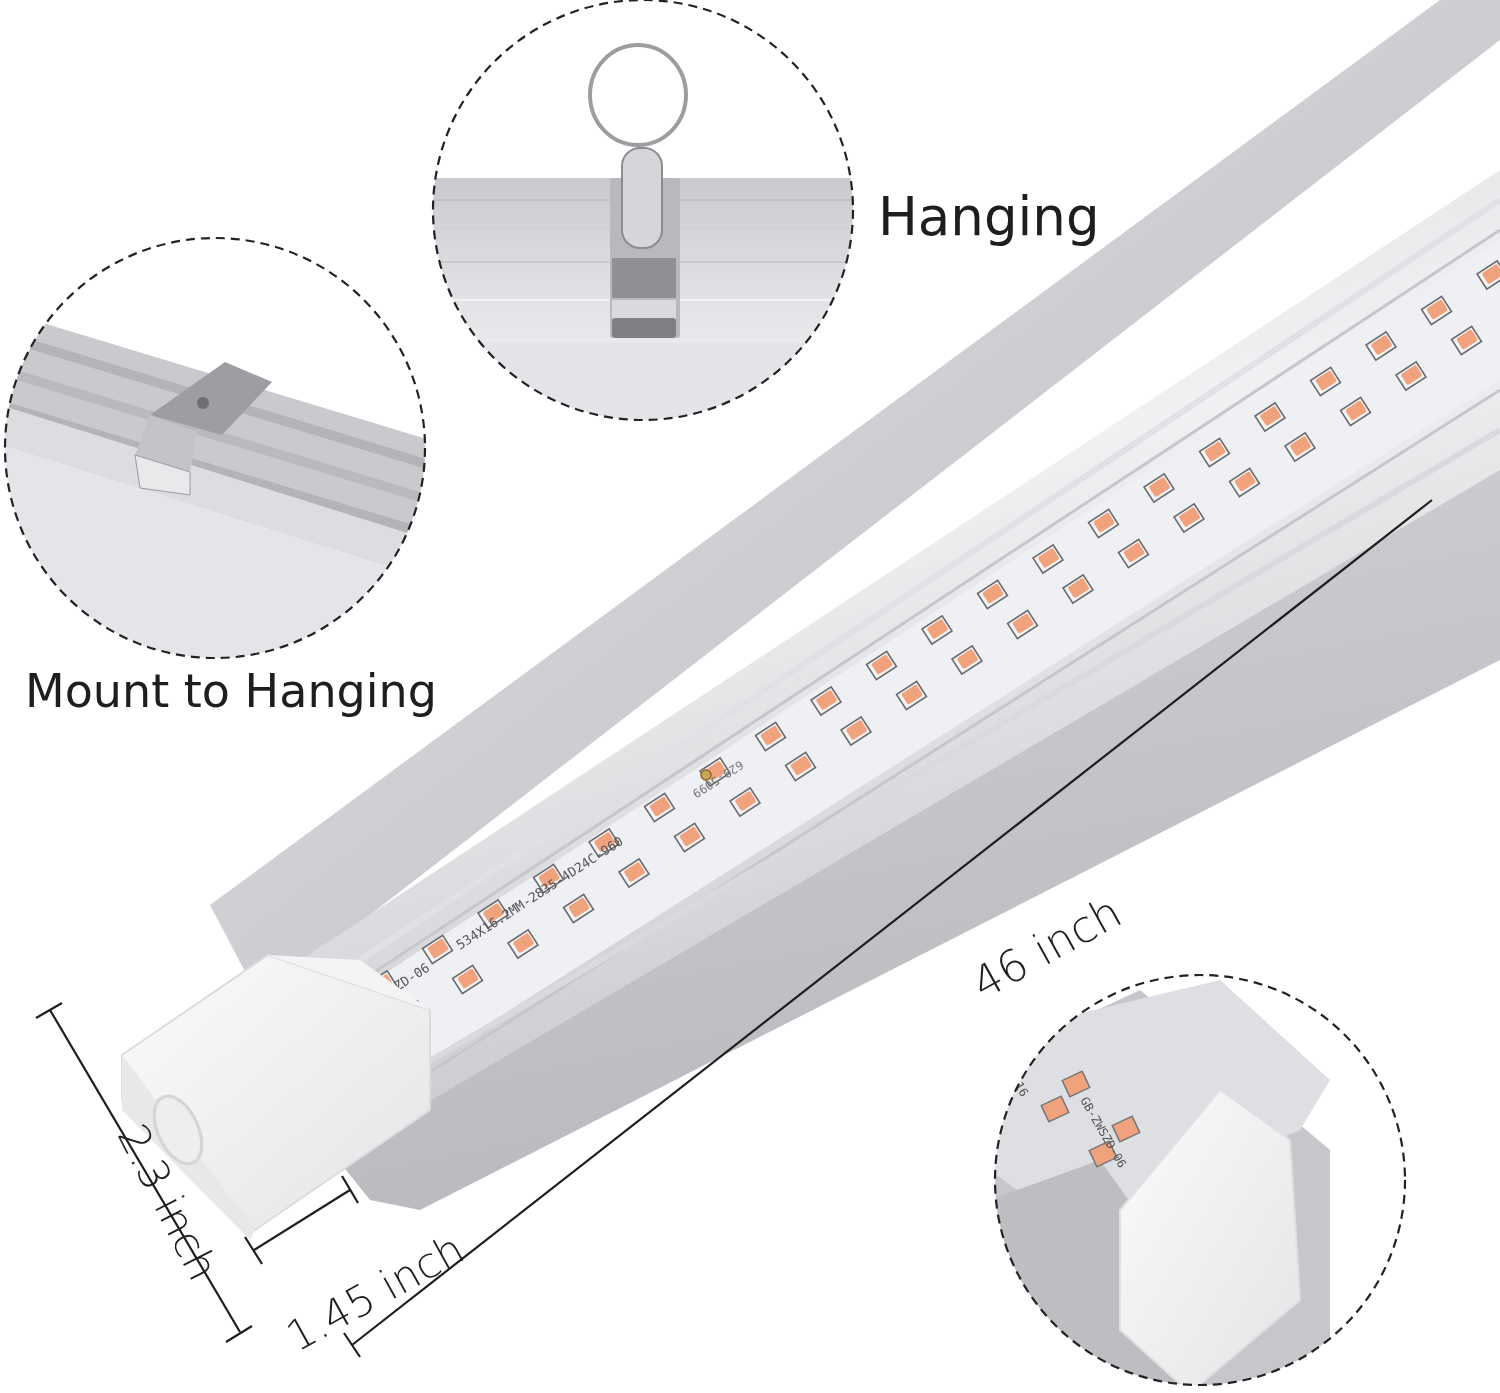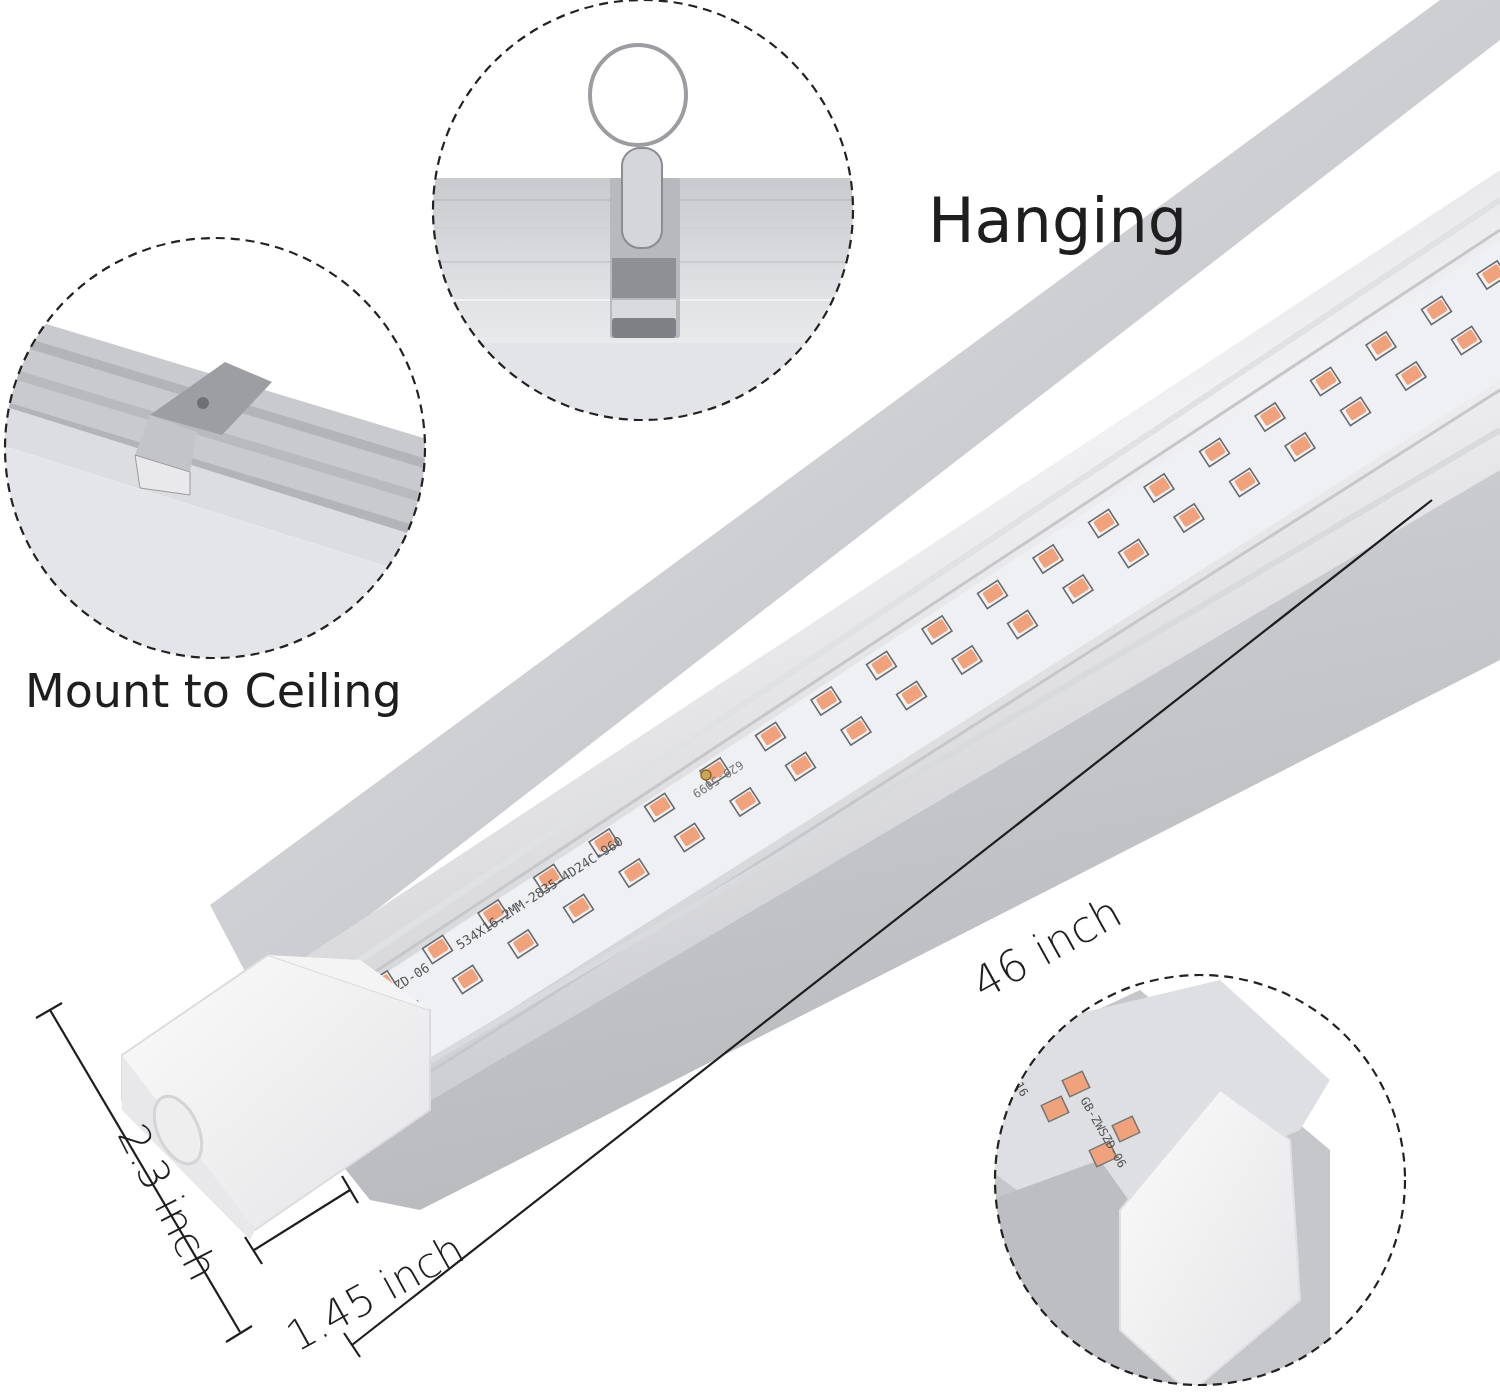--- a/index.html
+++ b/index.html
@@ -1,19 +1,19 @@
 <!DOCTYPE html>
 <html><head>
 <meta charset="utf-8">
 <style>
   html, body { margin: 0; padding: 0; background: #ffffff; }
   body { width: 1500px; height: 1393px; position: relative; overflow: hidden; font-family: "DejaVu Sans", sans-serif; }
   .stage { position: absolute; left: 0; top: 0; width: 1500px; height: 1393px; }
   .label { position: absolute; color: #1e1e1e; font-family: "DejaVu Sans", sans-serif; white-space: nowrap; line-height: 1; }
-  .label-hanging { left: 928px; top: 190px; font-size: 62px; }
+  .label-hanging { left: 878px; top: 190px; font-size: 53px; }
   .label-mount { left: 25px; top: 668px; font-size: 46px; }
   .dim { position: absolute; color: #1e1e1e; font-family: "DejaVu Sans", sans-serif; font-weight: 300; white-space: nowrap; line-height: 1; transform-origin: 0 0; }
   .dim-length { left: 965px; top: 968px; font-size: 44px; transform: rotate(-29deg); }
   .dim-height { left: 148px; top: 1118px; font-size: 42px; transform: rotate(63deg); }
   .dim-width { left: 280px; top: 1322px; font-size: 42px; transform: rotate(-29deg); }
 </style>
 </head>
 <body>
 
 <div class="stage">
@@ -313,17 +313,17 @@
       <line x1="36" y1="1018" x2="62" y2="1003"></line>
       <line x1="226" y1="1342" x2="252" y2="1326"></line>
 
       <line x1="254" y1="1250" x2="350" y2="1190"></line>
       <line x1="245" y1="1237" x2="262" y2="1264"></line>
       <line x1="342" y1="1176" x2="358" y2="1203"></line>
     </g>
   </svg>
 
   <div class="label label-hanging">Hanging</div>
-  <div class="label label-mount">Mount to Ceiling</div>
+  <div class="label label-mount">Mount to Hanging</div>
   <div class="dim dim-length">46 inch</div>
   <div class="dim dim-height">2.3 inch</div>
   <div class="dim dim-width">1.45 inch</div>
 </div>
 
 </body></html>

